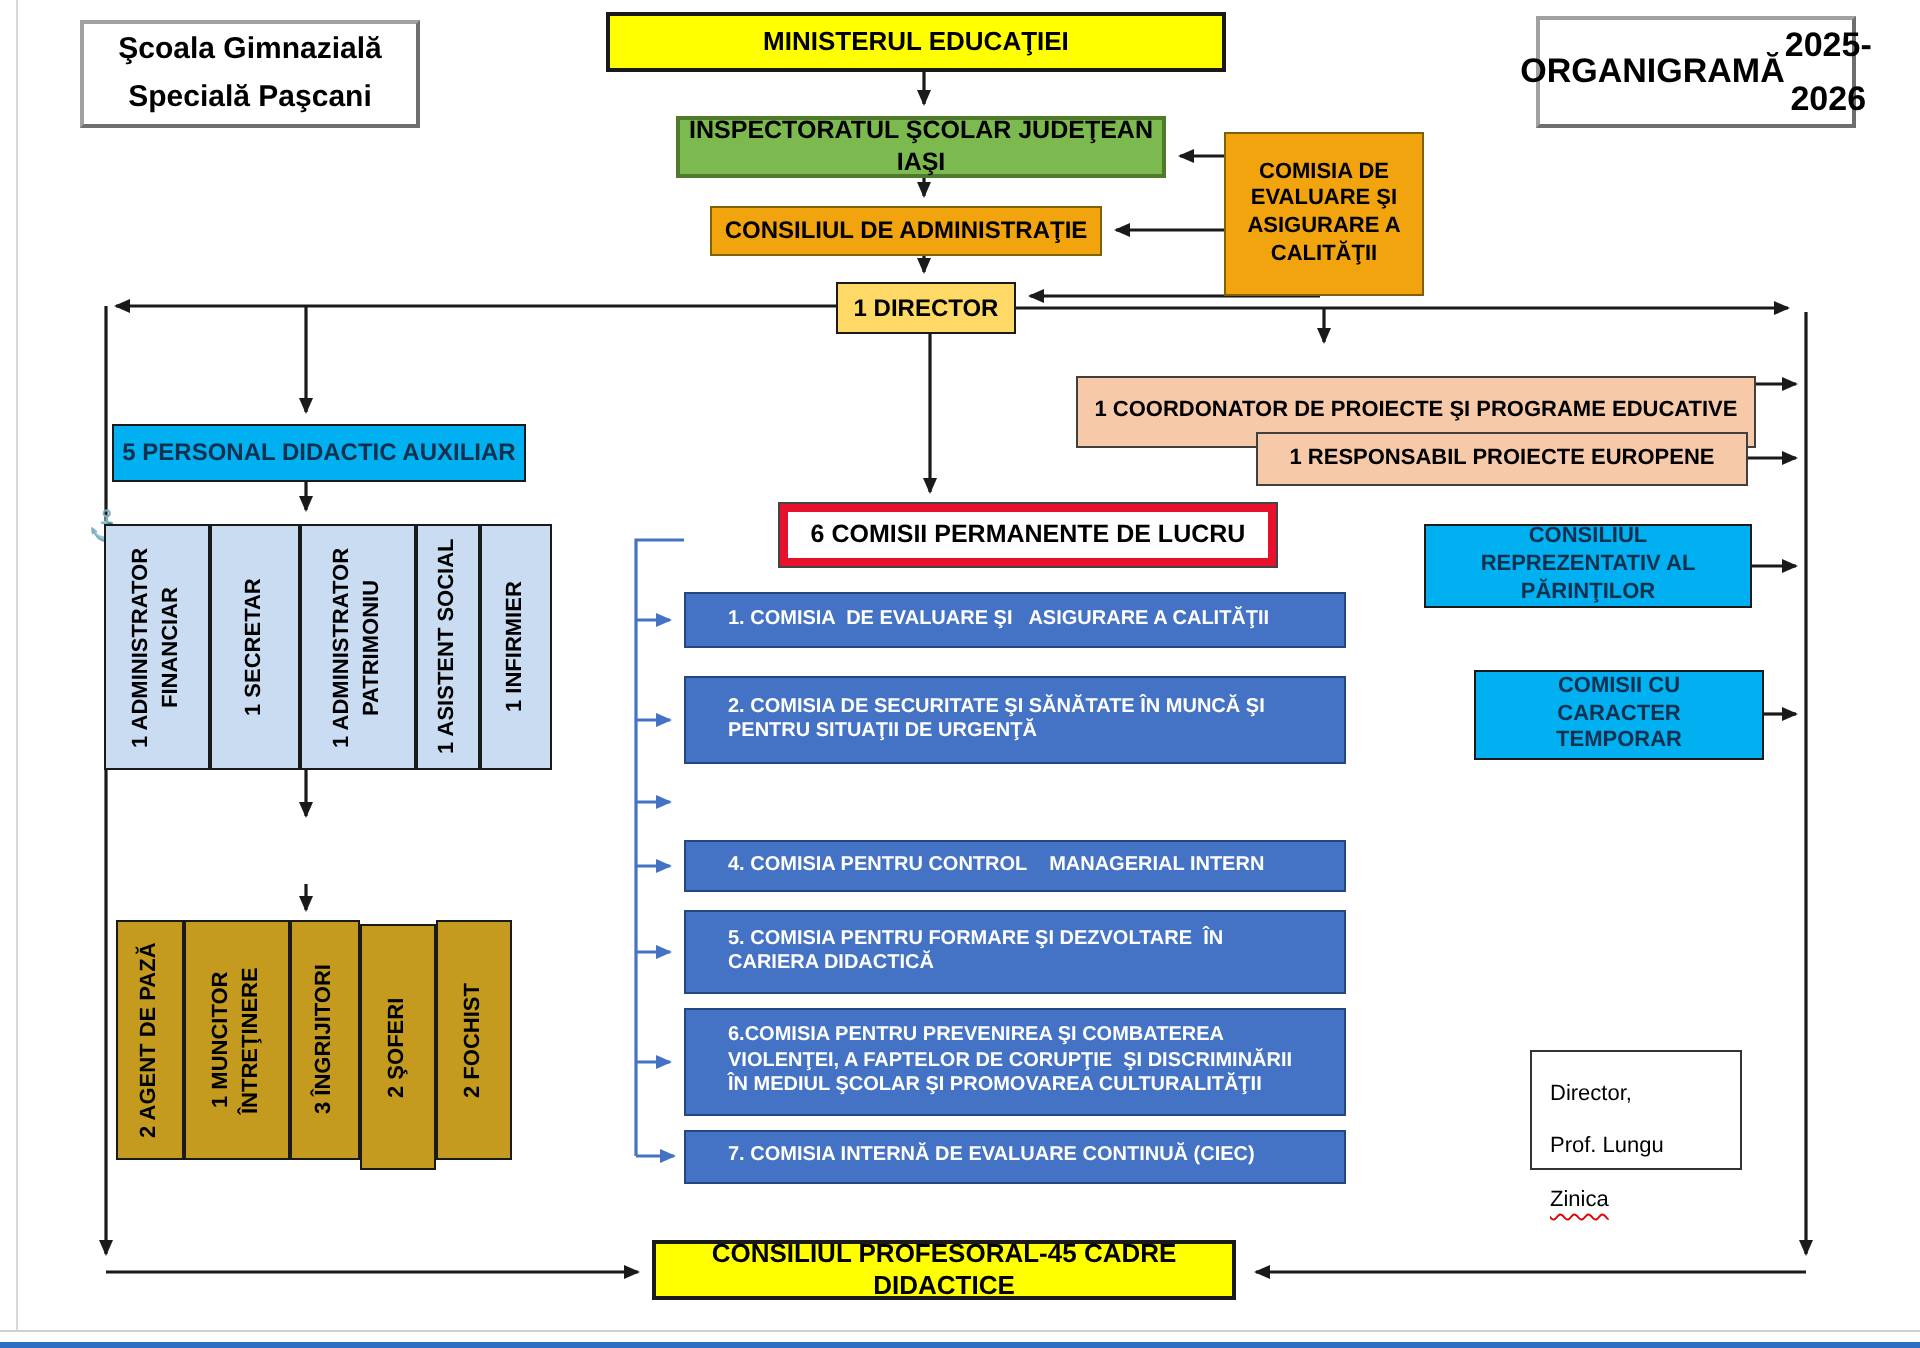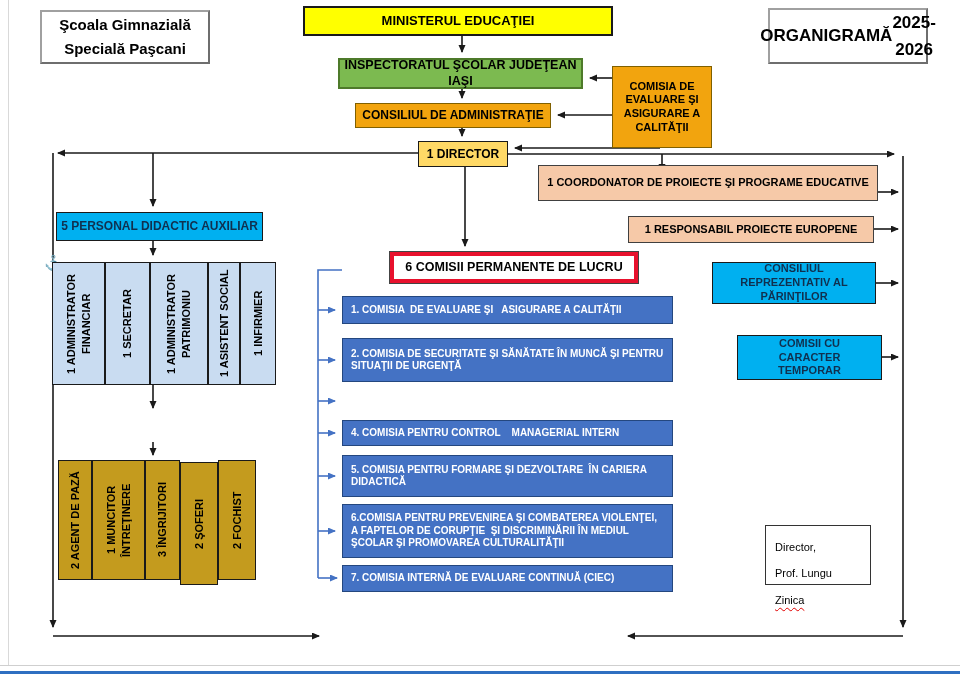--- a/index.html
+++ b/index.html
@@ -16,21 +16,21 @@
   .yellow  { background:#ffff00; border:2px solid #1a1a1a; font-size:13px; }
   .green   { background:#7cba50; border:2px solid #4e7a2a; font-size:12.5px; }
   .orange  { background:#f2a40e; border:1.5px solid #806000; font-size:12px; }
   .ltgold  { background:#ffd966; border:1.5px solid #1a1a1a; font-size:12px; }
   .peach   { background:#f6c9a8; border:1.5px solid #404040; font-size:11px; }
   .cyan    { background:#00b0f0; border:1.5px solid #1a1a1a; font-size:11px; color:#10304f; }
   .ltblue  { background:#c9dcf1; border:1.5px solid #1a1a1a; }
   .gold    { background:#c49b1e; border:1.5px solid #1a1a1a; font-size:12px; }
   .blue    { background:#4472c4; border:1.5px solid #24477f; color:#ffffff;
              font-size:10px; justify-content:flex-start; text-align:left;
-             padding:3px 8px; white-space:pre-wrap; }
+             padding:3px 21px; white-space:pre-wrap; }
   .whitebx { background:#ffffff; border:2px solid #a0a0a0;
              border-right-color:#6e6e6e; border-bottom-color:#6e6e6e;
              font-size:15px; line-height:1.6; }
   .redbox  { background:#ffffff; border:4px solid #e8112d; outline:1px solid #444;
              font-size:12.5px; }
   .vtext   { writing-mode:vertical-rl; transform:rotate(180deg);
              font-weight:bold; font-size:11px; line-height:1.35;
              display:flex; align-items:center; justify-content:center;
              text-align:center; padding:6px 2px; }
   .sig     { position:absolute; background:#fff; border:1.5px solid #333;
@@ -116,21 +116,21 @@
   </div>
 
   <div class="box orange" style="left:355px;top:103px;width:196px;height:25px;">
     <span>CONSILIUL DE ADMINISTRAŢIE</span>
   </div>
 
   <div class="box ltgold" style="left:418px;top:141px;width:90px;height:26px;">
     <span>1 DIRECTOR</span>
   </div>
 
-  <div class="box peach" style="left:538px;top:165px;width:340px;height:36px;">
+  <div class="box peach" style="left:538px;top:188px;width:340px;height:36px;">
     <span>1 COORDONATOR DE PROIECTE ŞI PROGRAME EDUCATIVE</span>
   </div>
 
   <div class="box peach" style="left:628px;top:216px;width:246px;height:27px;">
     <span>1 RESPONSABIL PROIECTE EUROPENE</span>
   </div>
 
   <div class="box cyan" style="left:712px;top:262px;width:164px;height:42px;padding:2px 10px;">
     <span>CONSILIUL REPREZENTATIV AL PĂRINŢILOR</span>
   </div>
@@ -199,17 +199,20 @@
   </div>
   <div class="box blue" style="left:342px;top:565px;width:331px;height:27px;">
     <span>7. COMISIA INTERNĂ DE EVALUARE CONTINUĂ (CIEC)</span>
   </div>
 
   <div class="sig" style="left:765px;top:525px;width:106px;height:60px;">
     <span>Director,</span><br>
     <span>Prof. Lungu </span><span class="squiggle">Zinica</span>
   </div>
 
+  <div class="box yellow" style="left:326px;top:620px;width:292px;height:30px;">
+    <span>CONSILIUL  PROFESORAL-45 CADRE DIDACTICE</span>
+  </div>
 
   <div class="pageedge-left"></div>
   <div class="pageedge-bottom"></div>
   <div class="window-bottom"></div>
 </div>
 
 </body></html>

